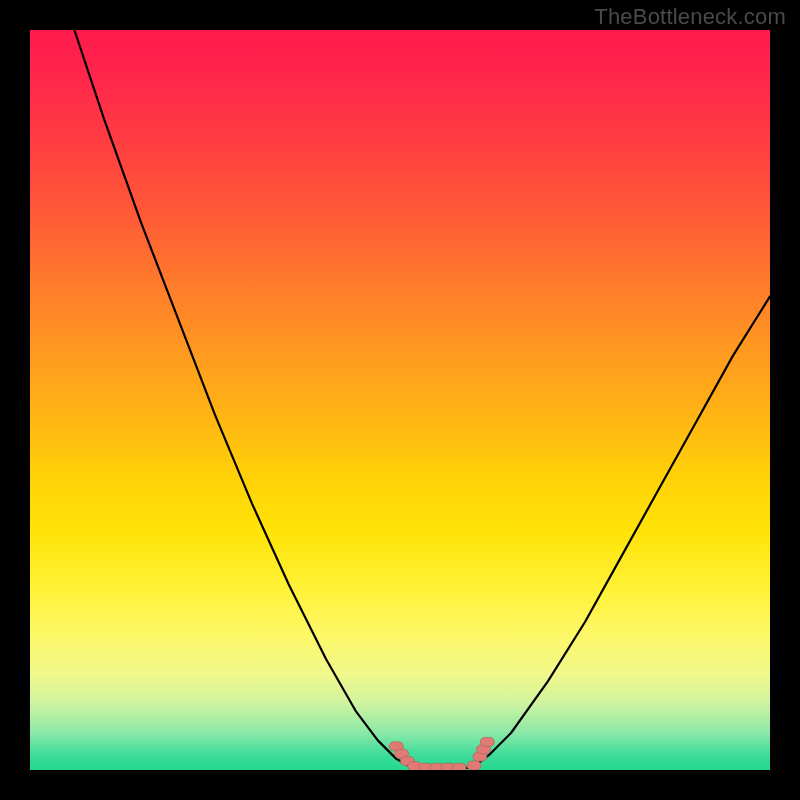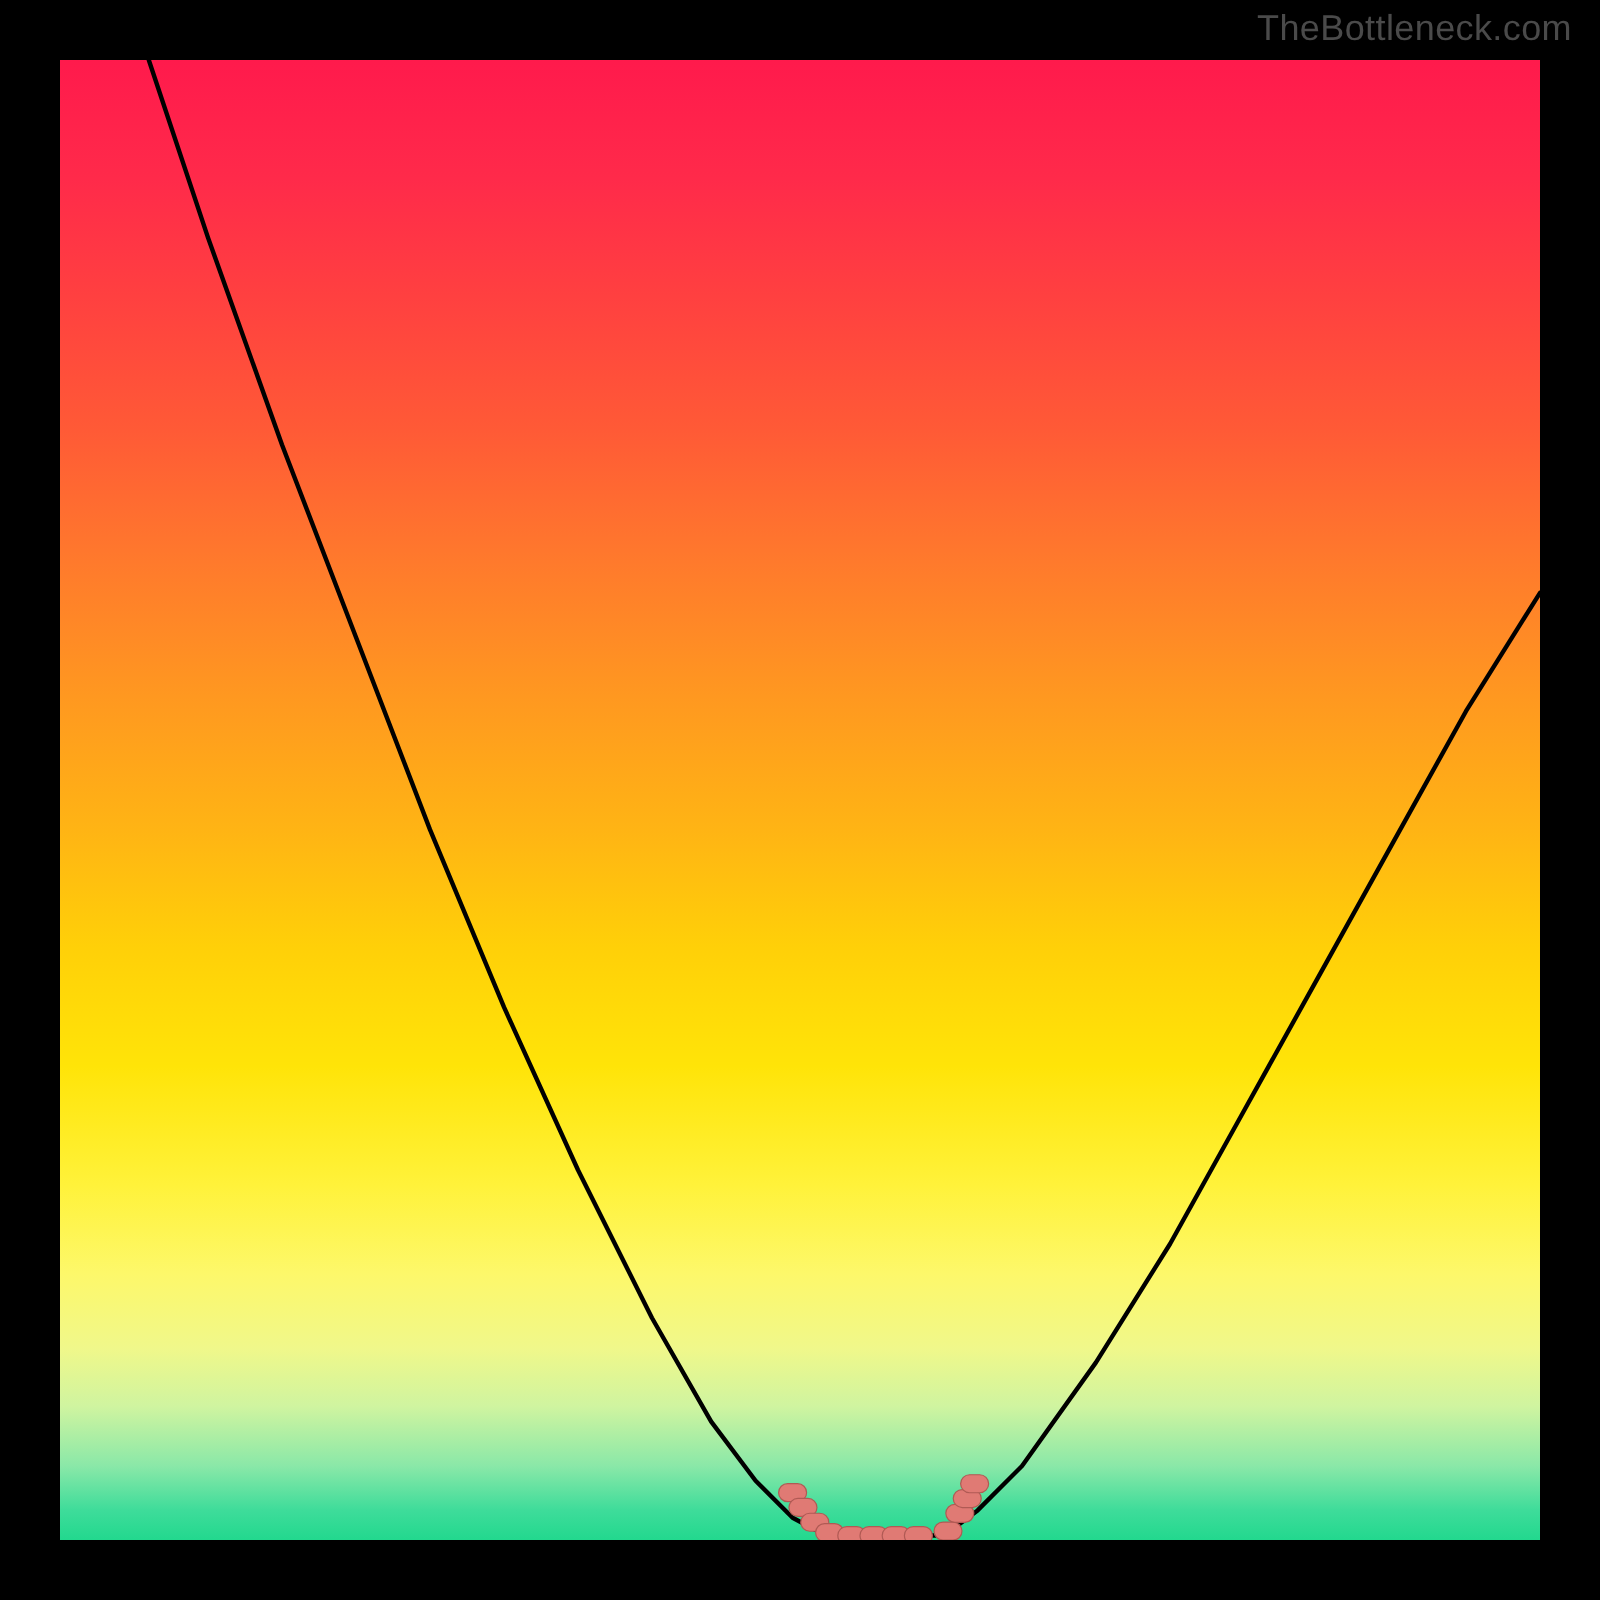--- a/index.html
+++ b/index.html
@@ -37,21 +37,21 @@
   .plot-area svg {
     position: absolute;
     left: 0; top: 0;
     width: 100%; height: 100%;
   }
   .attribution {
     position: absolute;
     top: 4px;
     right: 14px;
     font-family: Arial, Helvetica, sans-serif;
-    font-size: 18px;
+    font-size: 22px;
     color: #4a4a4a;
     letter-spacing: 0.2px;
   }
 </style>
 </head>
 <body>
 
 <div class="frame">
   <div class="plot-area">
     <svg viewBox="0 0 740 740" preserveAspectRatio="none">

